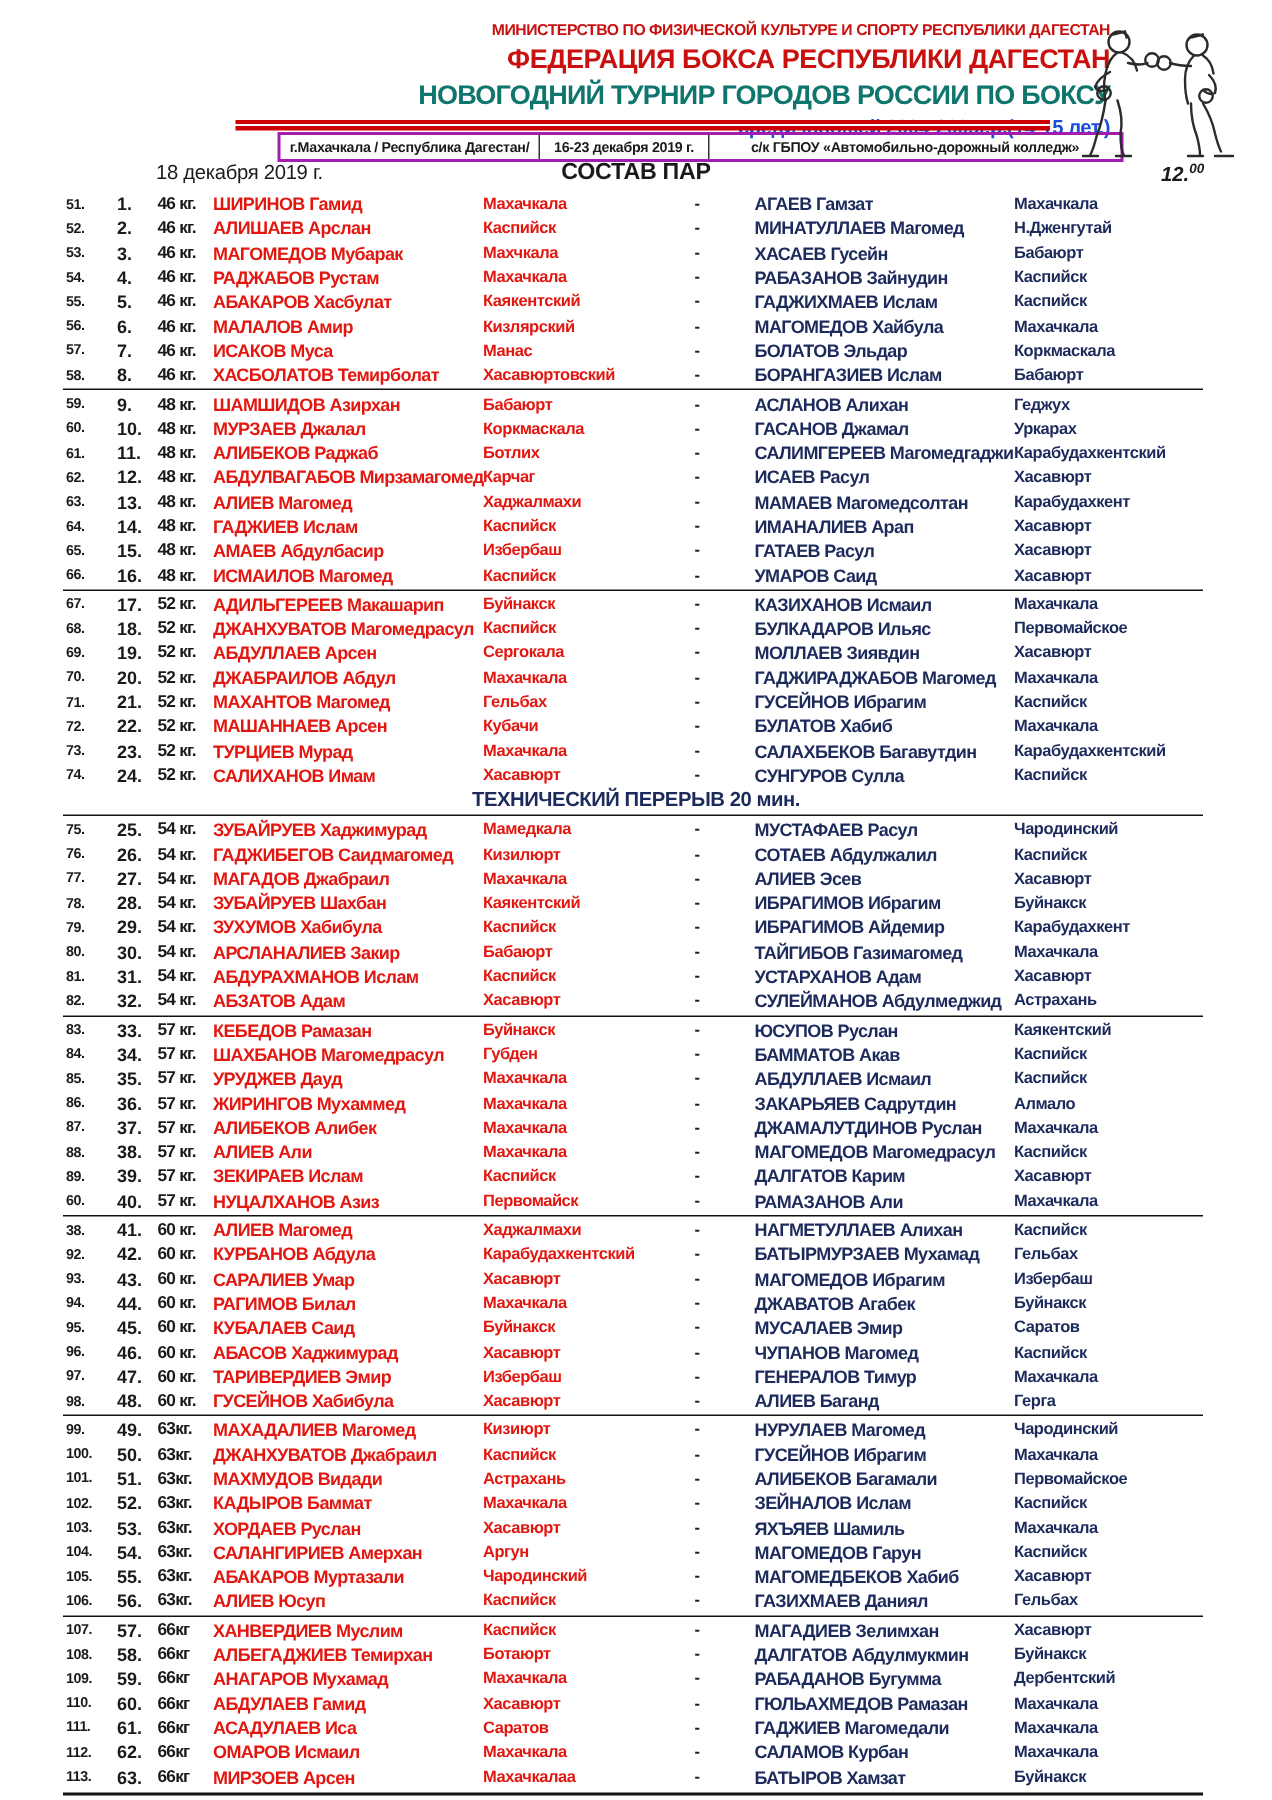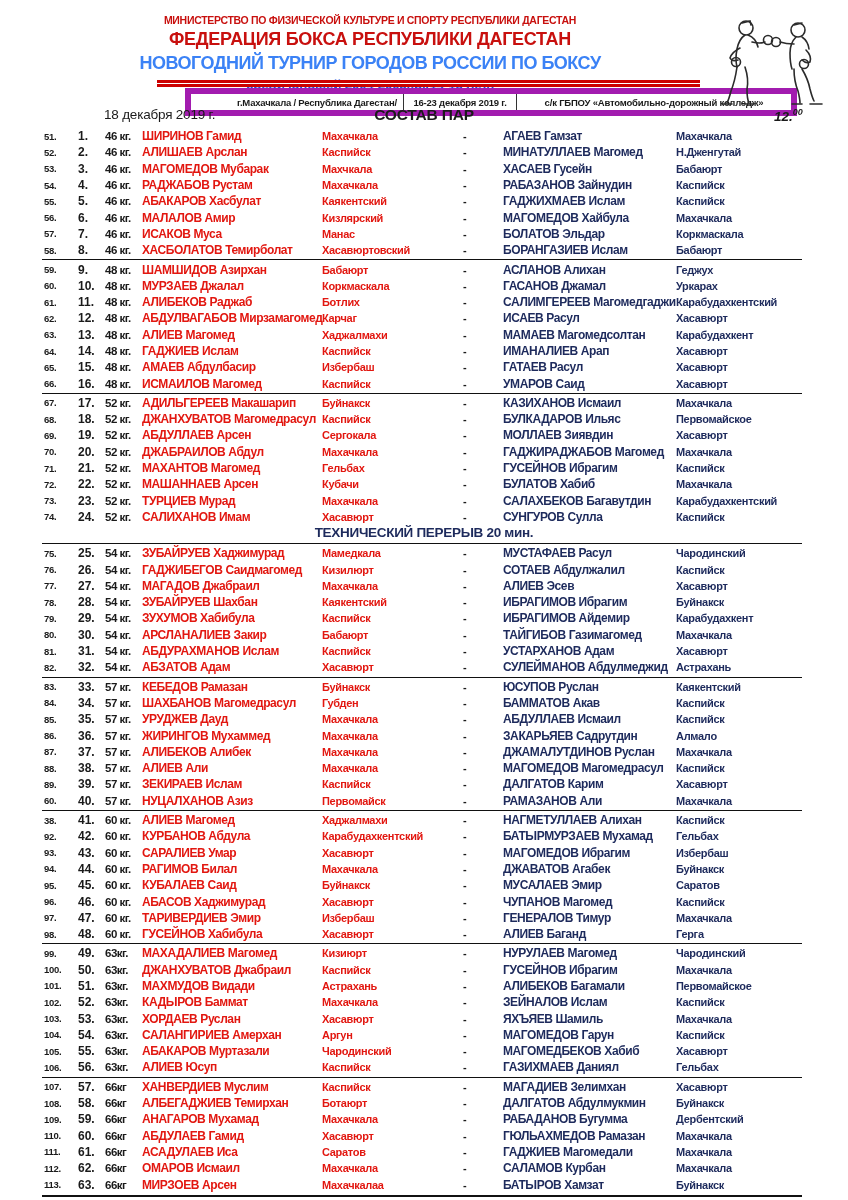--- a/index.html
+++ b/index.html
@@ -2,29 +2,29 @@
 <html><head>
 <meta charset="utf-8">
 <style>
   html,body{margin:0;padding:0;background:#888;}
   .page{
     position:relative;width:848px;height:1200px;background:#fff;
     font-family:"Liberation Sans",sans-serif;color:#1a1a1a;overflow:hidden;
     margin:0 auto;
   }
   
-  .hdr{position:absolute;top:14px;left:0;width:740px;text-align:center;}
+  .hdr{position:absolute;top:14px;left:0;width:740px;text-align:right;}
   .hdr-l1{font-size:10.5px;font-weight:bold;letter-spacing:-0.3px;color:#c8100e;}
   .hdr-l2{font-size:18px;font-weight:bold;letter-spacing:-0.3px;color:#c8100e;margin-top:3px;}
-  .hdr-l3{font-size:18px;font-weight:bold;letter-spacing:-0.5px;color:#3b82f6;margin-top:3px;}
+  .hdr-l3{font-size:18px;font-weight:bold;letter-spacing:-0.5px;color:#0f766e;margin-top:3px;}
   .hdr-l4{font-size:13.5px;font-weight:bold;letter-spacing:-0.3px;color:#1d4ed8;margin-top:3px;}
   .stripe{position:absolute;top:80px;left:157px;width:543px;height:7px;
     background:linear-gradient(#c00 0 42%,#fff 42% 58%,#c00 58% 100%);}
   .venue{position:absolute;top:88px;left:185px;width:560px;display:flex;
-    border:6px solid #a21caf;height:16px;padding-left:40px;}
+    border:2px solid #a21caf;height:16px;}
   .venue .cell{display:flex;align-items:center;justify-content:center;
     font-size:9.5px;font-weight:bold;letter-spacing:-0.2px;}
   .venue .cell+.cell{border-left:1px solid #333;}
   .v1{width:172px;}.v2{width:112px;}.v3{flex:1;}
   .daterow{position:absolute;top:104px;left:0;width:848px;height:22px;}
   .d-date{position:absolute;left:104px;top:3px;font-size:13.5px;letter-spacing:-0.2px;}
   .d-title{position:absolute;left:0;width:848px;text-align:center;top:2px;
     font-size:15.5px;font-weight:bold;letter-spacing:-0.2px;}
   .d-time{position:absolute;left:774px;top:3px;font-size:13.5px;font-weight:bold;font-style:italic;}
   .d-time sup{font-size:9px;}

